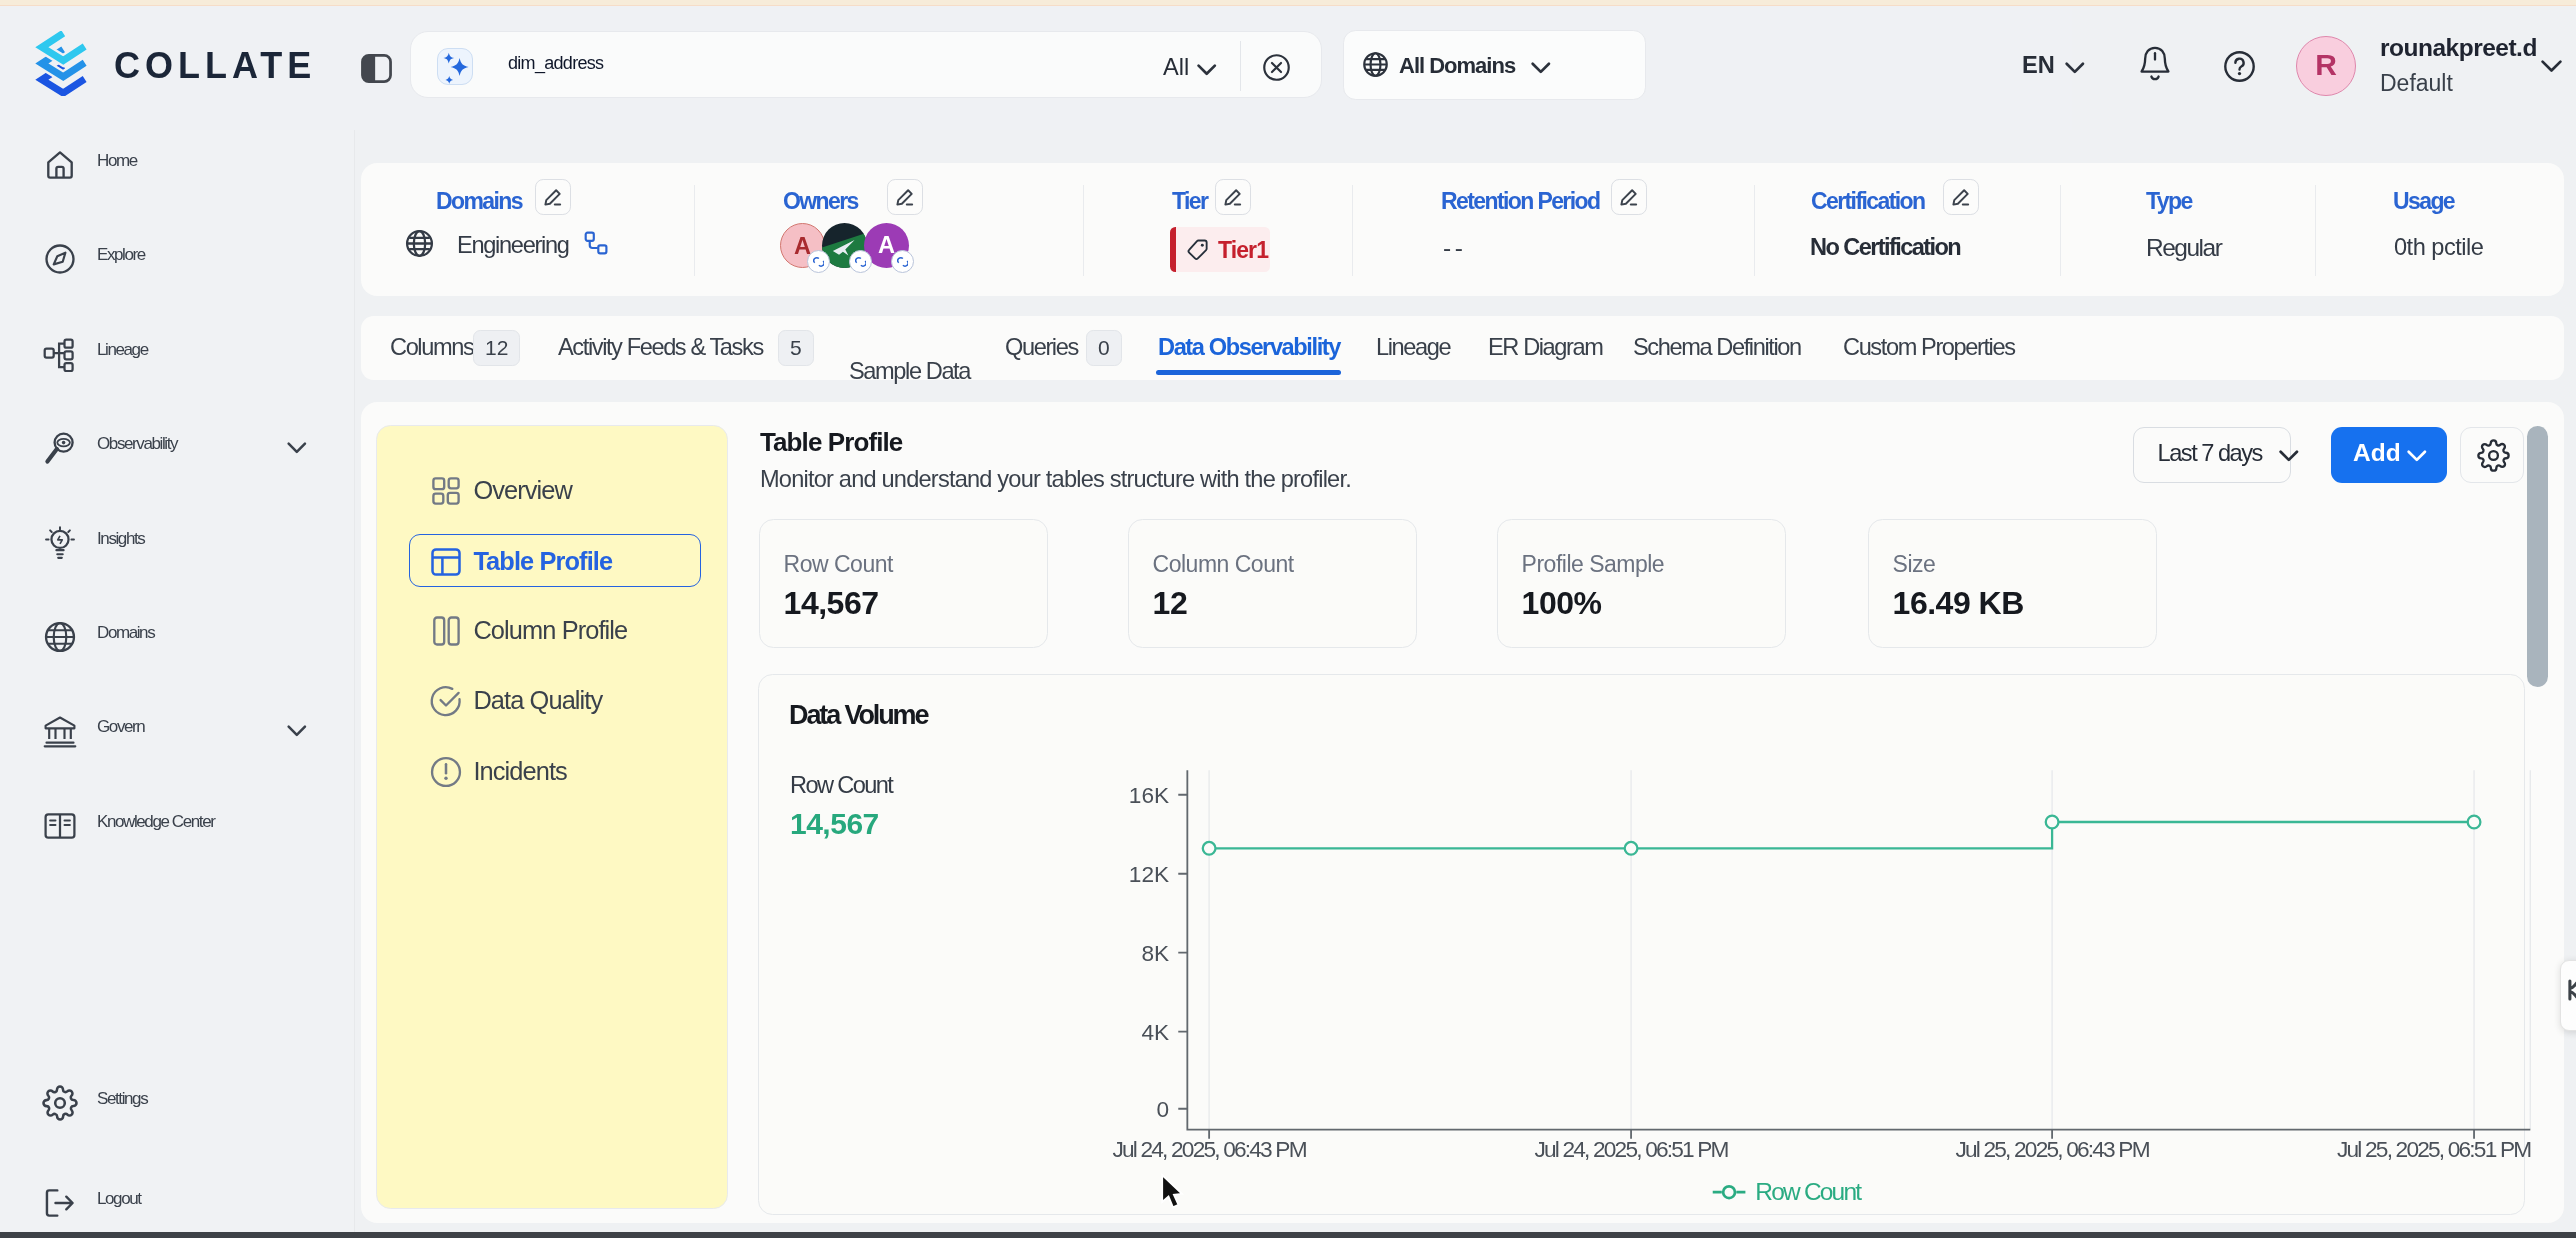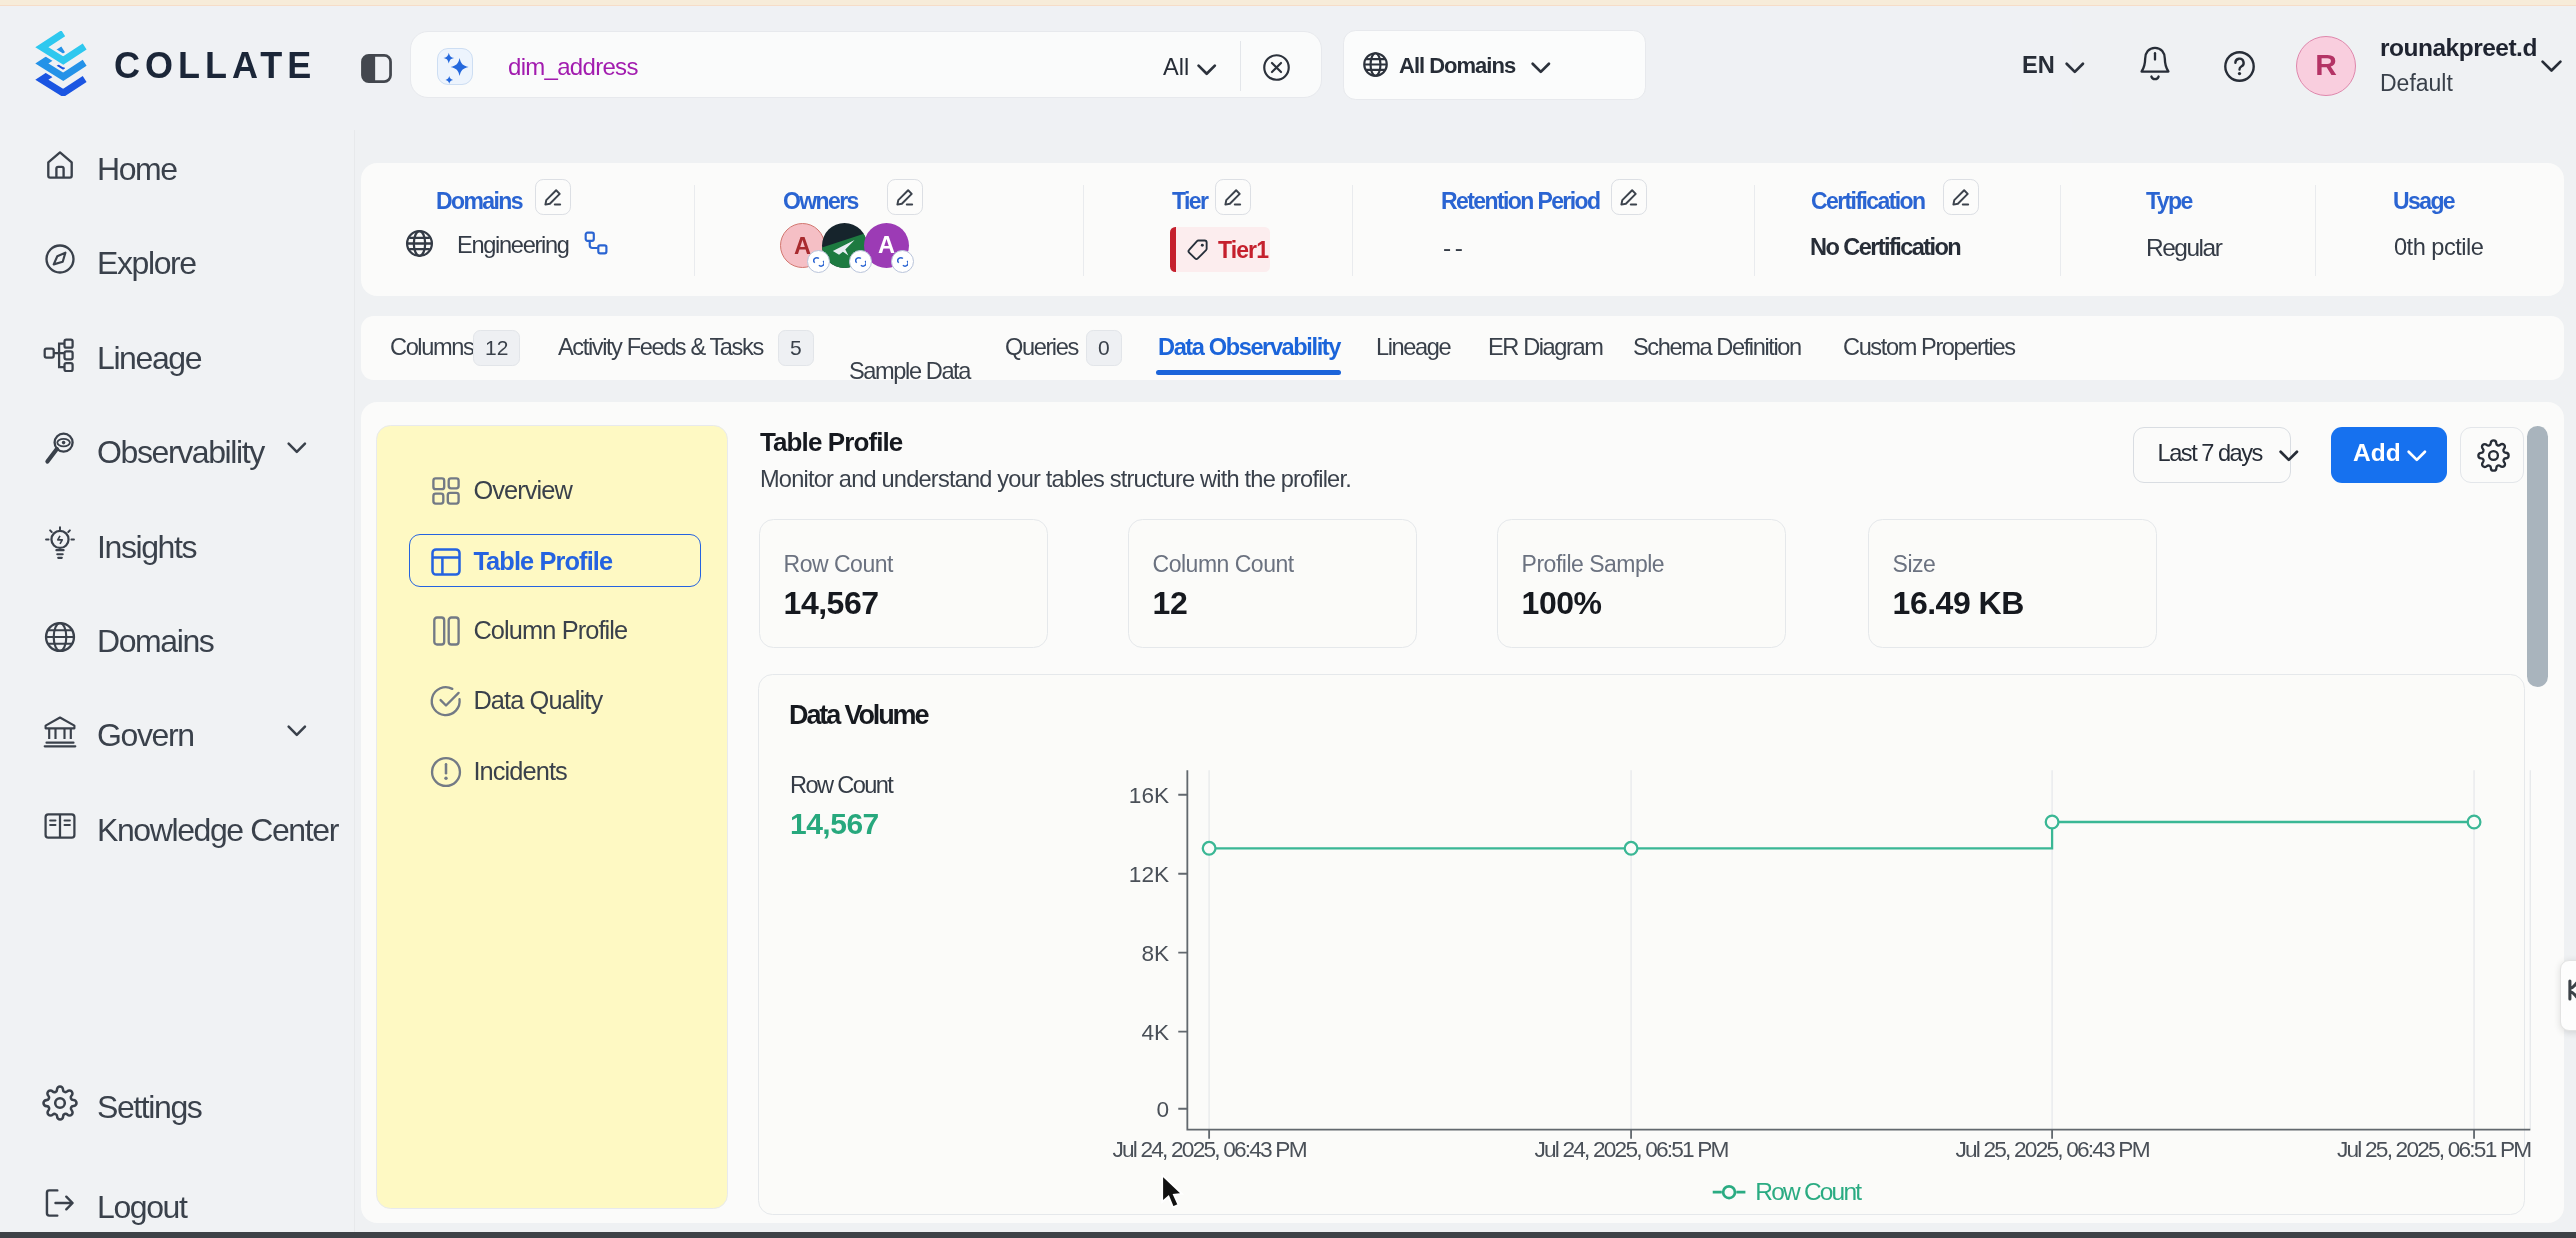--- a/index.html
+++ b/index.html
@@ -10,21 +10,21 @@
   
   #topstrip { left:0; top:0; width:2576px; height:6.4px; background:#f7ecd9; border-bottom:1.8px solid #f6ddc8; z-index:5; }
 
   
   #header { left:0; top:0; width:2072px; height:130px; background:#eff1f4; }
   #logo { left:30px; top:31px; width:65px; height:65px; }
   #logotext { left:114px; top:45px; font-size:36px; font-weight:bold; letter-spacing:5px; color:#1b2638; }
   #toggle { left:361px; top:54px; }
   #searchbar { left:410px; top:31px; width:912px; height:67px; background:#fafbfb; border:0.9px solid #e7e9ed; border-radius:18px; }
   #sparkle { left:437px; top:48px; width:36px; height:37px; background:#edf4fd; border:0.9px solid #cddef3; border-radius:11px; }
-  #searchtext { left:508px; top:53px; font-size:24px; letter-spacing:-0.7px; color:#a21caf; }
+  #searchtext { left:508px; top:53px; font-size:18px; letter-spacing:-0.7px; color:#0f172a; }
   #alltxt { left:1163px; top:54px; font-size:23.6px; color:#262c36; }
   #allchev { left:1194px; top:62px; }
   #searchdiv { left:1240px; top:41px; width:0.9px; height:50px; background:#e3e6ea; }
   #xcirc { left:1262px; top:53px; }
   #alldomains { left:1343px; top:30px; width:303px; height:70px; background:#fbfcfc; border:0.9px solid #e7e9ed; border-radius:12.7px; }
   #adglobe { left:1362px; top:51px; }
   #adtext { left:1399px; top:53px; font-size:22px; font-weight:bold; letter-spacing:-1px; color:#272d37; }
   #adchev { left:1529px; top:61px; }
   #entext { left:2022px; top:52px; font-size:23.6px; font-weight:bold; color:#272d37; }
   #enchev { left:2063px; top:61px; }
@@ -32,21 +32,21 @@
   #qmark { left:2223px; top:50px; }
   #avatar { left:2296px; top:36px; width:60px; height:60px; border-radius:50%; background:#f9cede; border:1.8px solid #df87ac; text-align:center; line-height:56px; font-size:30px; font-weight:bold; color:#b43365; }
   #uname { left:2380px; top:34px; font-size:24.5px; font-weight:bold; letter-spacing:-0.5px; color:#1f2430; }
   #udefault { left:2380px; top:70px; font-size:23px; color:#39404a; }
   #uchev { left:2538px; top:58px; }
 
   
   #sidebar { left:0; top:130px; width:355px; height:1102px; background:#f0f2f4; border-right:0.9px solid #e7e9eb; }
   .nav-item { position:absolute; left:0; width:355px; height:36px; }
   .nav-item svg { position:absolute; left:42px; top:0; }
-  .nav-item .lbl { position:absolute; left:97px; top:3.6px; font-size:32px; letter-spacing:-1.4px; color:#3a414b; }
+  .nav-item .lbl { position:absolute; left:97px; top:3.6px; font-size:17px; letter-spacing:-1.4px; color:#3a414b; }
   .nav-item svg.nav-chev { left:285px; top:11px; }
 
   
   .panel { background:#fbfbfa; border-radius:16.3px; position:absolute; }
   #metapanel { left:361px; top:163px; width:2203px; height:133px; }
   .meta-divider { position:absolute; top:22px; width:0.9px; height:91px; background:#e9ebee; }
   .meta-label { position:absolute; top:24.5px; font-size:23px; font-weight:bold; letter-spacing:-1.6px; color:#2a64d2; }
   .meta-value { position:absolute; top:71px; font-size:24.5px; letter-spacing:-1.1px; color:#343b46; }
   .editbtn { position:absolute; top:16.3px; width:36px; height:36px; border:0.9px solid #dcdfe4; border-radius:8.2px; background:#fcfcfb; }
 

